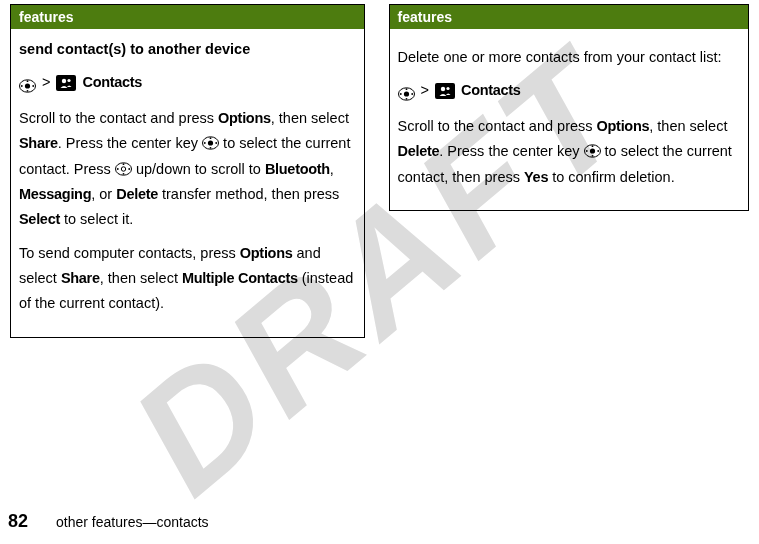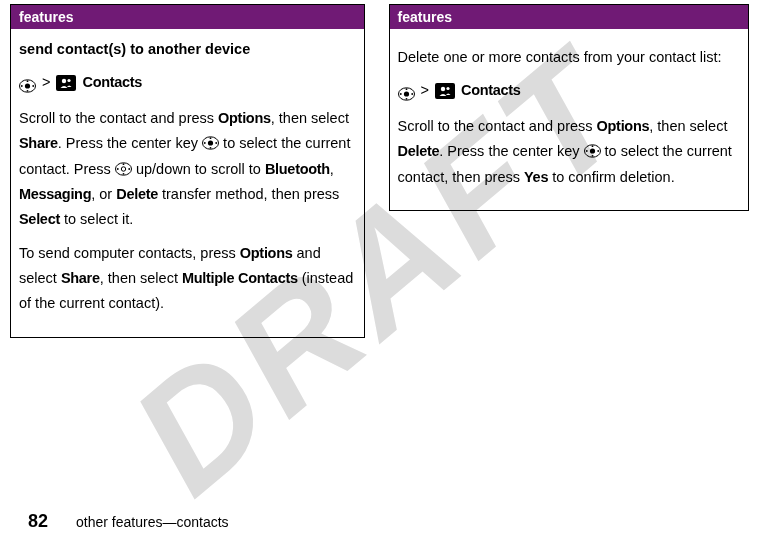--- a/index.html
+++ b/index.html
@@ -35,21 +35,21 @@
   .col {
     flex: 1;
   }
   .feature-table {
     border: 1px solid #000;
     background: transparent;
   }
   .col1 .feature-table { width: 355px; }
   .col2 .feature-table { width: 360px; }
   .hdr {
-    background: #701a75;
+    background: #4d7c0f;
     color: #fff;
     font-weight: bold;
     font-size: 14px;
     padding: 4px 8px;
   }
   .cell {
     padding: 8px 8px 12px 8px;
     font-size: 14.5px;
     line-height: 1.75;
     color: #000;
@@ -84,21 +84,21 @@
     height: 16px;
     background: #000;
     border-radius: 2px;
     vertical-align: -2px;
   }
   .contacts-icon svg { width: 14px; height: 12px; }
   .para { margin: 8px 0; }
   .footer {
     position: absolute;
     bottom: 12px;
-    left: 28px;
+    left: 8px;
     display: flex;
     align-items: baseline;
     gap: 28px;
     z-index: 1;
   }
   .page-num {
     font-weight: bold;
     font-size: 18px;
   }
   .footer-text {

